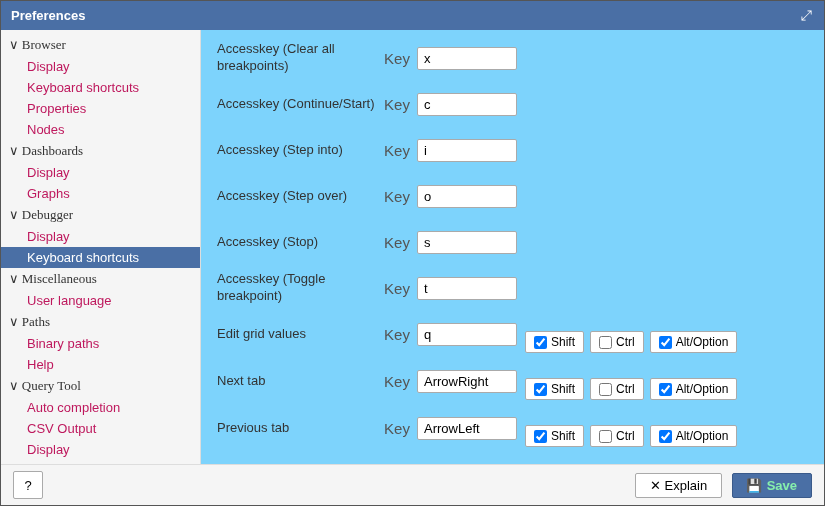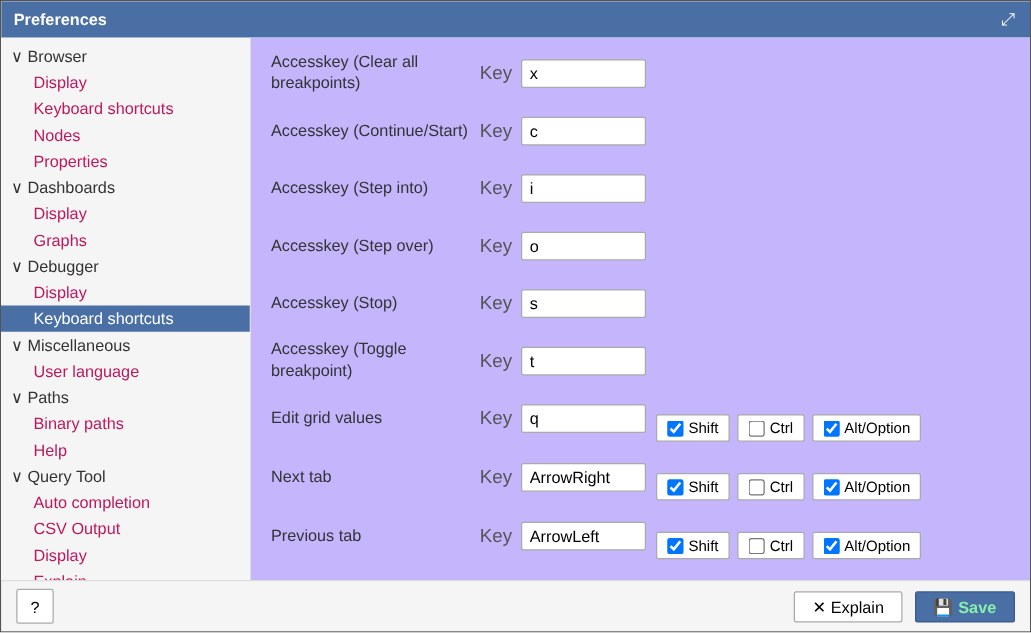--- a/index.html
+++ b/index.html
@@ -50,35 +50,36 @@
       overflow-y: auto;
       flex-shrink: 0;
       padding: 4px 0;
     }
 
     .sidebar-group {
       padding: 3px 8px;
       font-weight: normal;
       cursor: pointer;
       color: #333;
+      font-family: Liberation Serif, serif;
     }
 
     .sidebar-child {
       padding: 3px 8px 3px 26px;
       cursor: pointer;
       color: #be185d;
     }
     .sidebar-child.active { background: #4a6fa5; color: white; }
 
     
     .content {
       flex: 1;
       overflow-y: auto;
       padding: 10px 16px;
-      background: #c4b5fd;
+      background: #7dd3fc;
     }
 
     .pref-row {
       display: flex;
       align-items: center;
       margin-bottom: 10px;
       min-height: 36px;
     }
 
     .pref-label {
@@ -183,22 +184,22 @@
     <button class="titlebar-expand">⤢</button>
   </div>
 
   <div class="main-content">
 
     <div class="sidebar">
 
       <div class="sidebar-group">∨ Browser</div>
       <div class="sidebar-child">Display</div>
       <div class="sidebar-child">Keyboard shortcuts</div>
+      <div class="sidebar-child">Properties</div>
       <div class="sidebar-child">Nodes</div>
-      <div class="sidebar-child">Properties</div>
 
       <div class="sidebar-group">∨ Dashboards</div>
       <div class="sidebar-child">Display</div>
       <div class="sidebar-child">Graphs</div>
 
       <div class="sidebar-group">∨ Debugger</div>
       <div class="sidebar-child">Display</div>
       <div class="sidebar-child active">Keyboard shortcuts</div>
 
       <div class="sidebar-group">∨ Miscellaneous</div>

